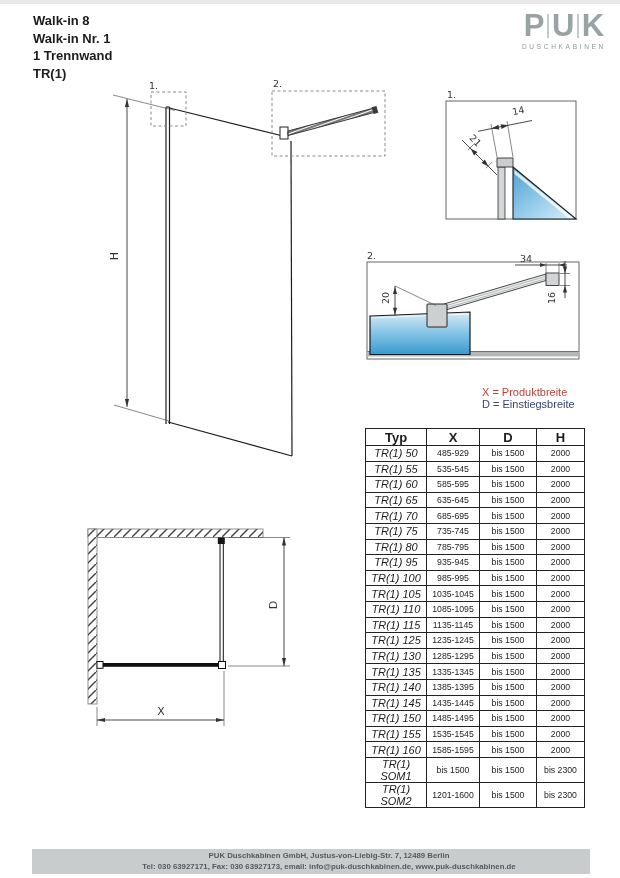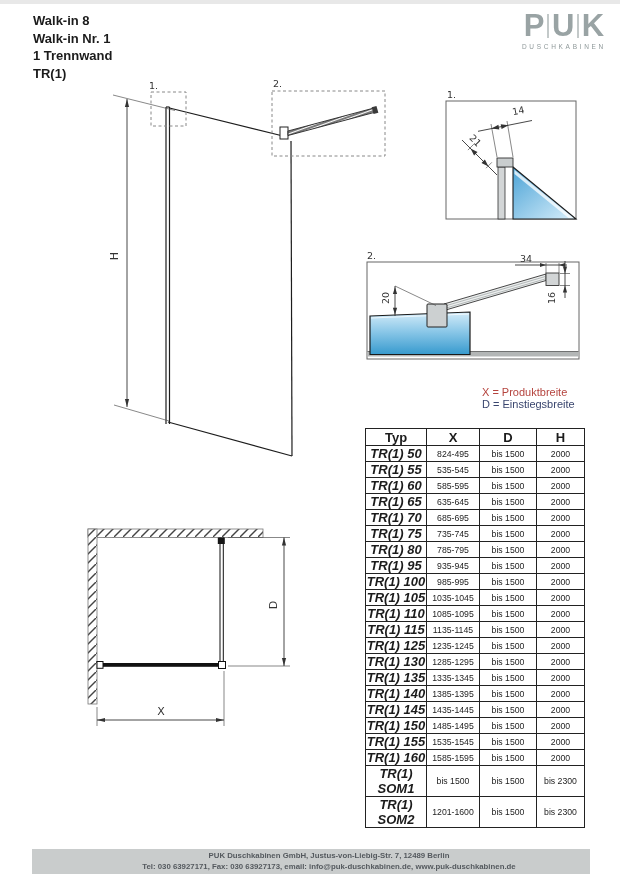--- a/index.html
+++ b/index.html
@@ -28,21 +28,21 @@
 
   
   .spec-table-wrap { left:365px; top:424px; }
   table.spec { border-collapse:collapse; }
   table.spec th, table.spec td {
     border:1px solid #222; text-align:center; vertical-align:middle; padding:0;
     color:#1c1c1c;
   }
   table.spec th { height:16px; font-size:13px; font-weight:bold; }
   table.spec td { height:14.6px; font-size:8.7px; }
-  table.spec td.typ { font-weight:bold; font-style:italic; font-size:13px; }
+  table.spec td.typ { font-weight:normal; font-style:italic; font-size:11px; }
   th.col-typ { width:60px; }
   th.col-x { width:52px; color:#b5443e; }
   th.col-d { width:56px; color:#39456e; }
   th.col-h { width:47px; color:#333; }
 
   
   .footer {
     left:32px; top:845px; width:558px; height:25px; background:#c9cccc;
     text-align:center; padding-top:2px; box-sizing:border-box;padding-left:36px;
   }
@@ -280,21 +280,21 @@
         <tr>
           <th class="col-typ">Typ</th>
           <th class="col-x">X</th>
           <th class="col-d">D</th>
           <th class="col-h">H</th>
         </tr>
       </thead>
       <tbody>
           <tr>
             <td class="typ">TR(1) 50</td>
-            <td>824-495</td>
+            <td>485-929</td>
             <td>bis 1500</td>
             <td>2000</td>
           </tr>
           <tr>
             <td class="typ">TR(1) 55</td>
             <td>535-545</td>
             <td>bis 1500</td>
             <td>2000</td>
           </tr>
           <tr>

